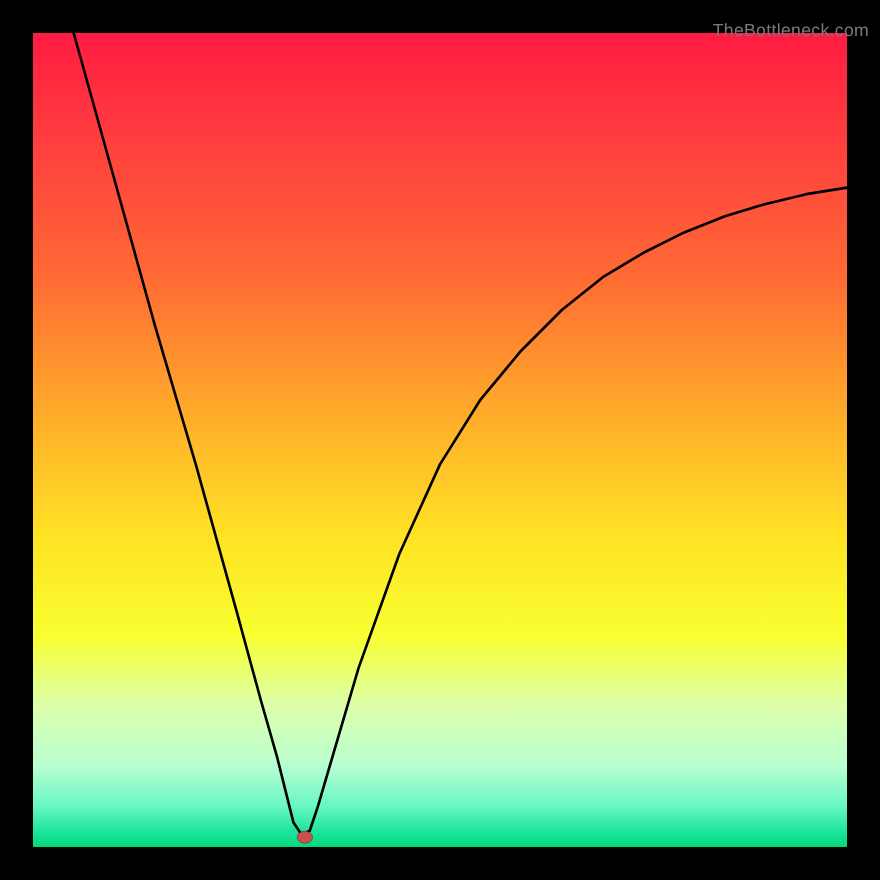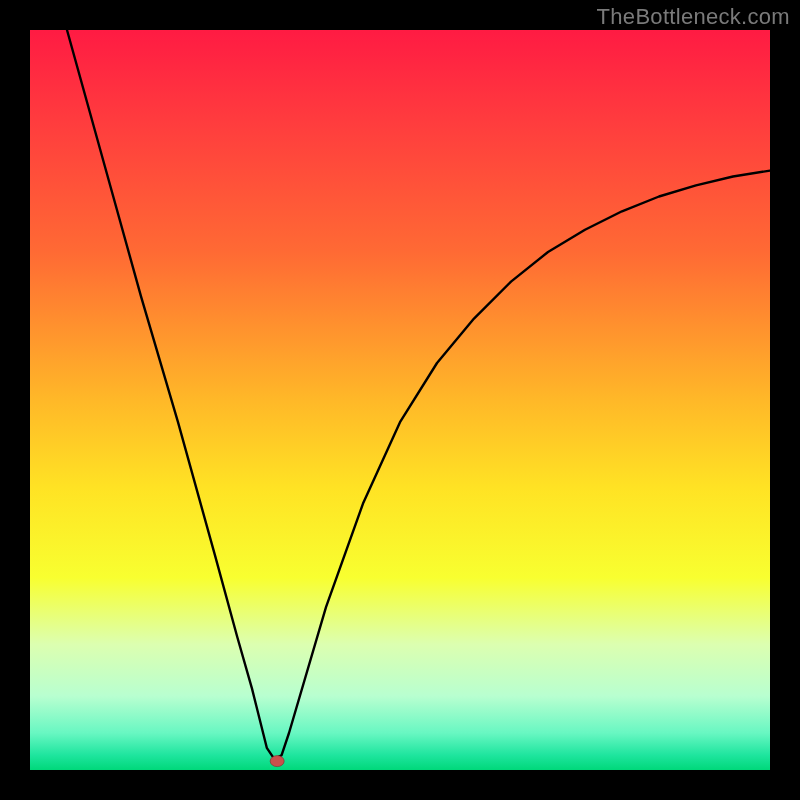--- a/index.html
+++ b/index.html
@@ -14,24 +14,24 @@
   .frame {
     position: absolute;
     top: 0;
     left: 0;
     width: 800px;
     height: 800px;
     background: #000;
   }
   .watermark {
     position: absolute;
-    top: 4px;
+    top: 20px;
     right: 10px;
     color: #7a7a7a;
-    font-size: 22px;
+    font-size: 16px;
     font-weight: 500;
     letter-spacing: 0.3px;
     pointer-events: none;
   }
   svg {
     display: block;
   }
 </style>
 </head>
 <body>

